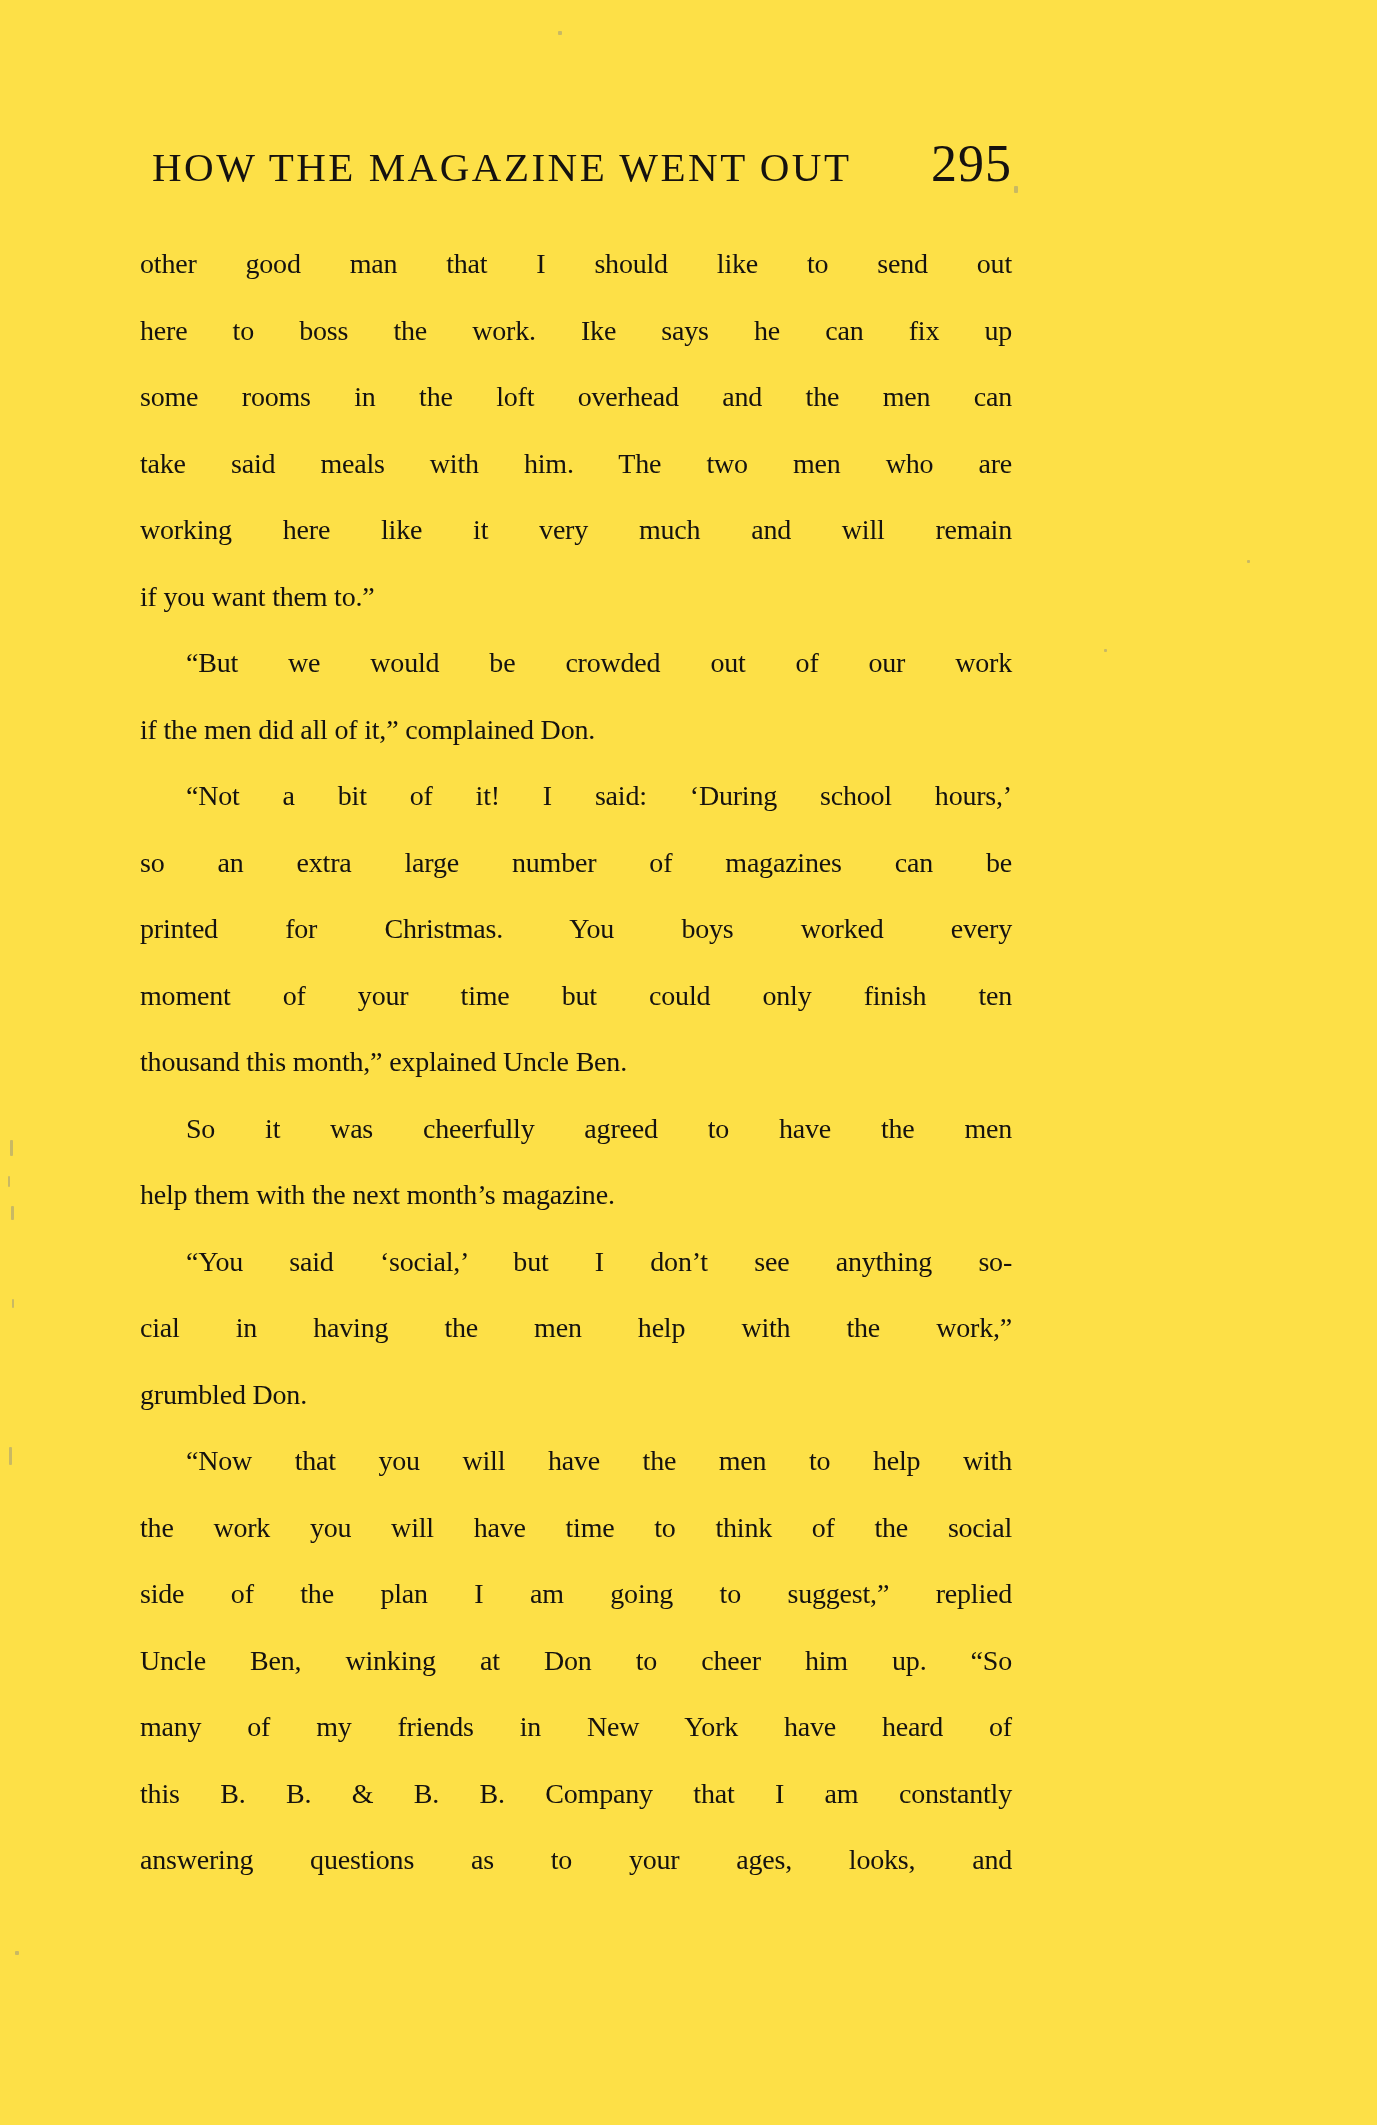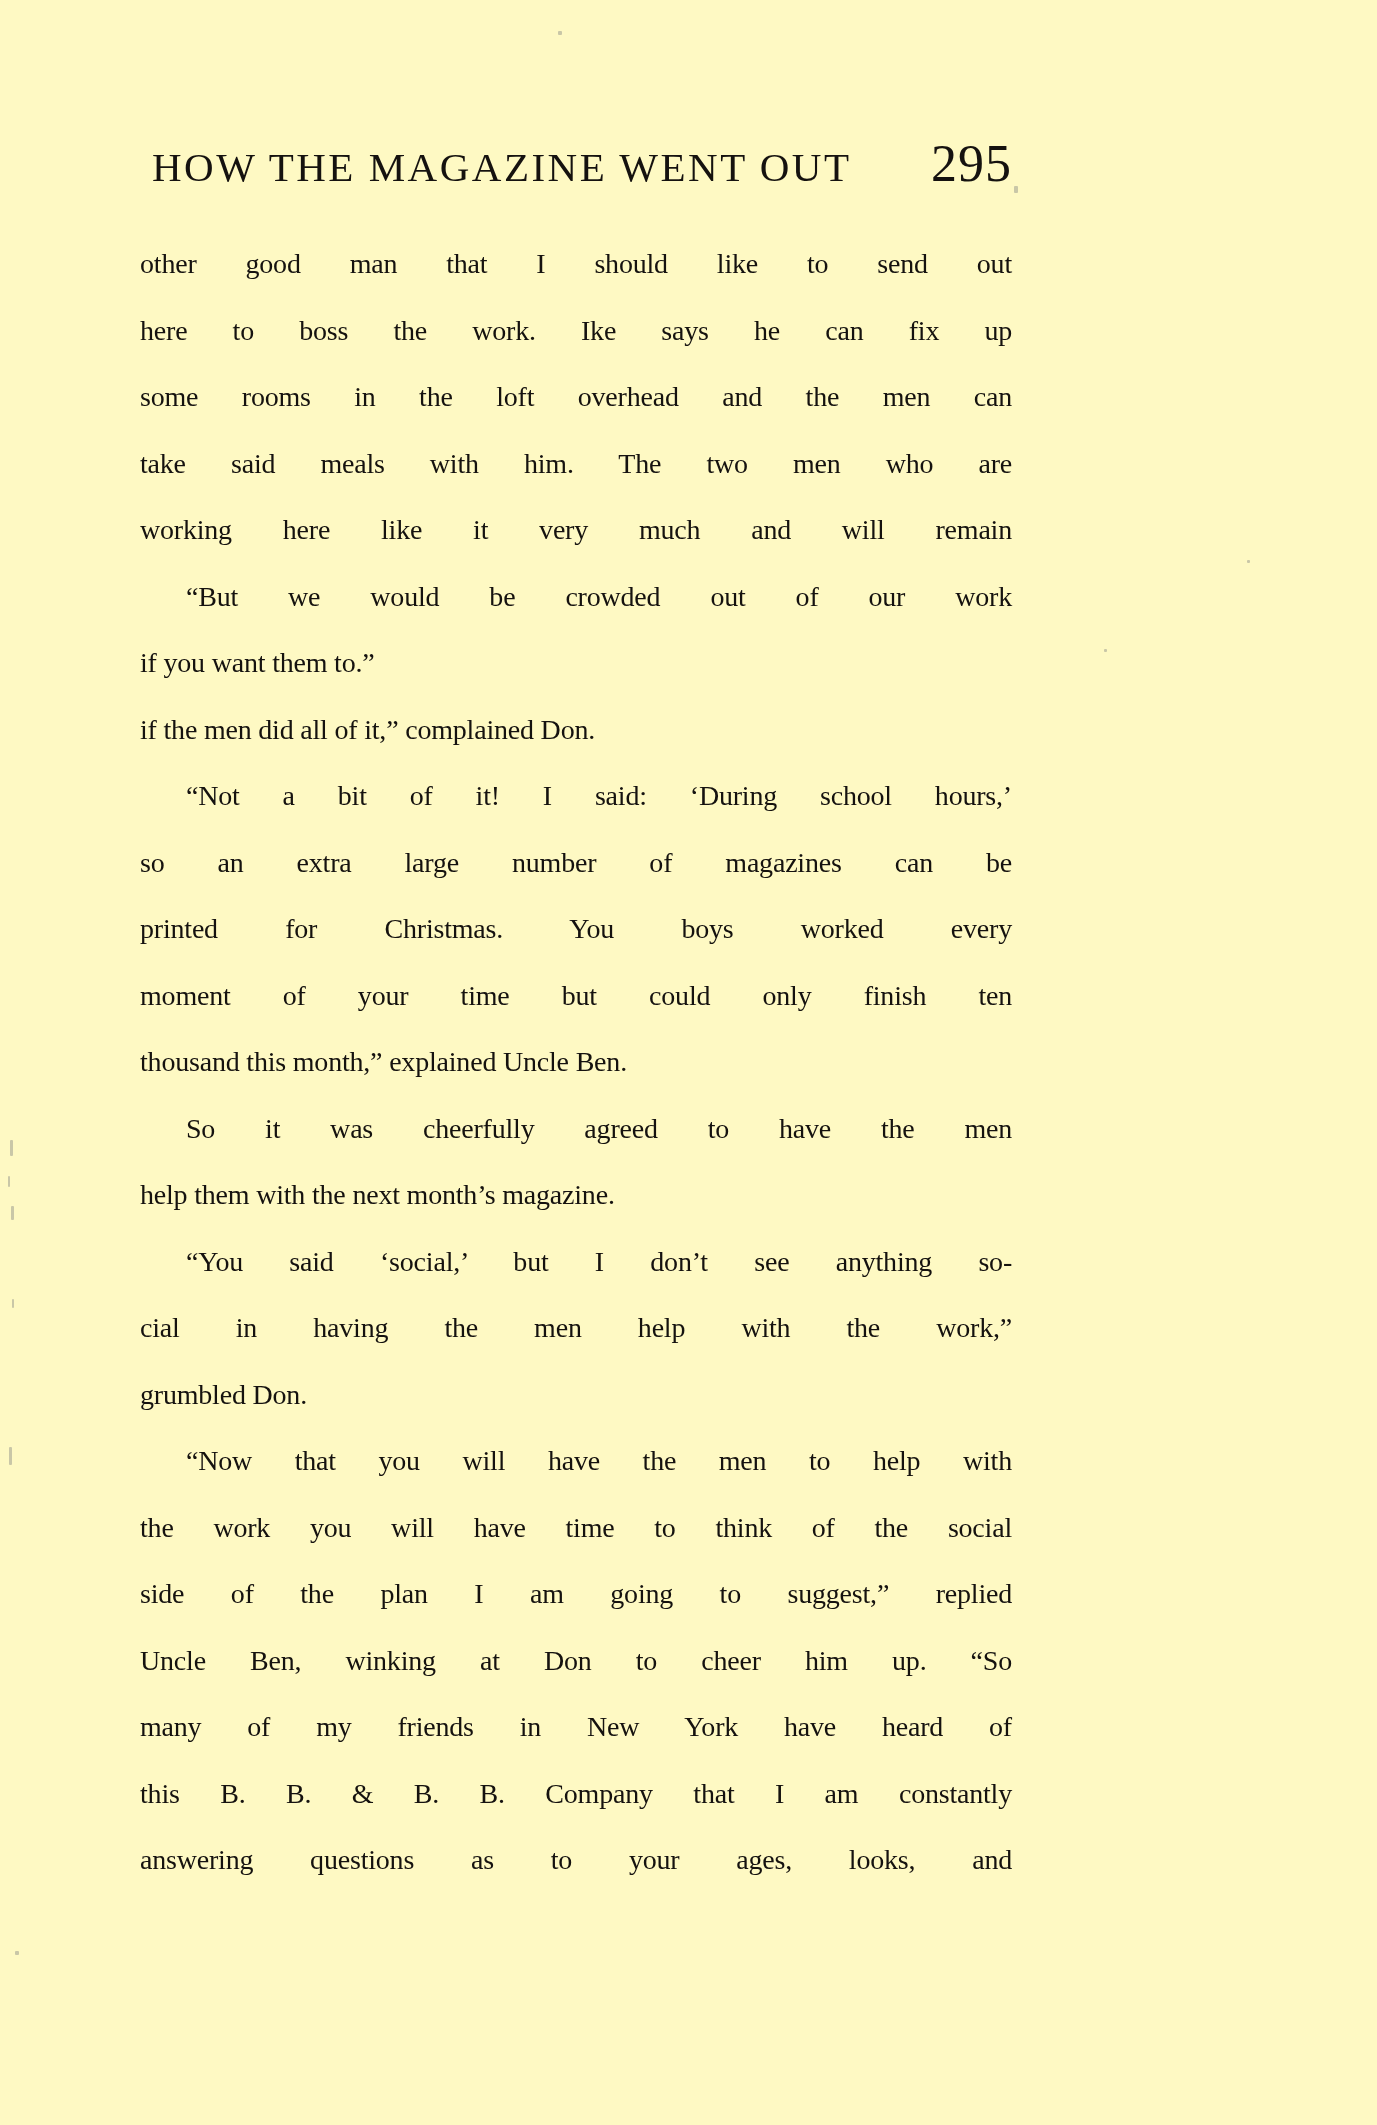--- a/index.html
+++ b/index.html
@@ -4,21 +4,21 @@
 <style>
   html, body {
     margin: 0;
     padding: 0;
     background: #ffffff;
   }
   .page {
     position: relative;
     width: 1377px;
     height: 2125px;
-    background: #fef9c3;
+    background: #fde047;
     color: #15120f;
     font-family: "Liberation Serif", "DejaVu Serif", serif;
     overflow: hidden;
   }
   .page-header {
     position: absolute;
     left: 140px;
     top: 134px;
     width: 872px;
     display: flex;
@@ -75,22 +75,22 @@
     <span class="chapter-title">HOW THE MAGAZINE WENT OUT</span>
     <span class="page-number">295</span>
   </div>
 
   <div class="text-block">
       <div class="line just">other good man that I should like to send out</div>
       <div class="line just">here to boss the work.  Ike says he can fix up</div>
       <div class="line just">some rooms in the loft overhead and the men can</div>
       <div class="line just">take said meals with him.  The two men who are</div>
       <div class="line just">working here like it very much and will remain</div>
+      <div class="line">if you want them to.”</div>
       <div class="line just indent">“But we would be crowded out of our work</div>
-      <div class="line">if you want them to.”</div>
       <div class="line">if the men did all of it,” complained Don.</div>
       <div class="line just indent">“Not a bit of it!  I said: ‘During school hours,’</div>
       <div class="line just">so an extra large number of magazines can be</div>
       <div class="line just">printed for Christmas.  You boys worked every</div>
       <div class="line just">moment of your time but could only finish ten</div>
       <div class="line">thousand this month,” explained Uncle Ben.</div>
       <div class="line just indent">So it was cheerfully agreed to have the men</div>
       <div class="line">help them with the next month’s magazine.</div>
       <div class="line just indent">“You said ‘social,’ but I don’t see anything so-</div>
       <div class="line just">cial in having the men help with the work,”</div>

